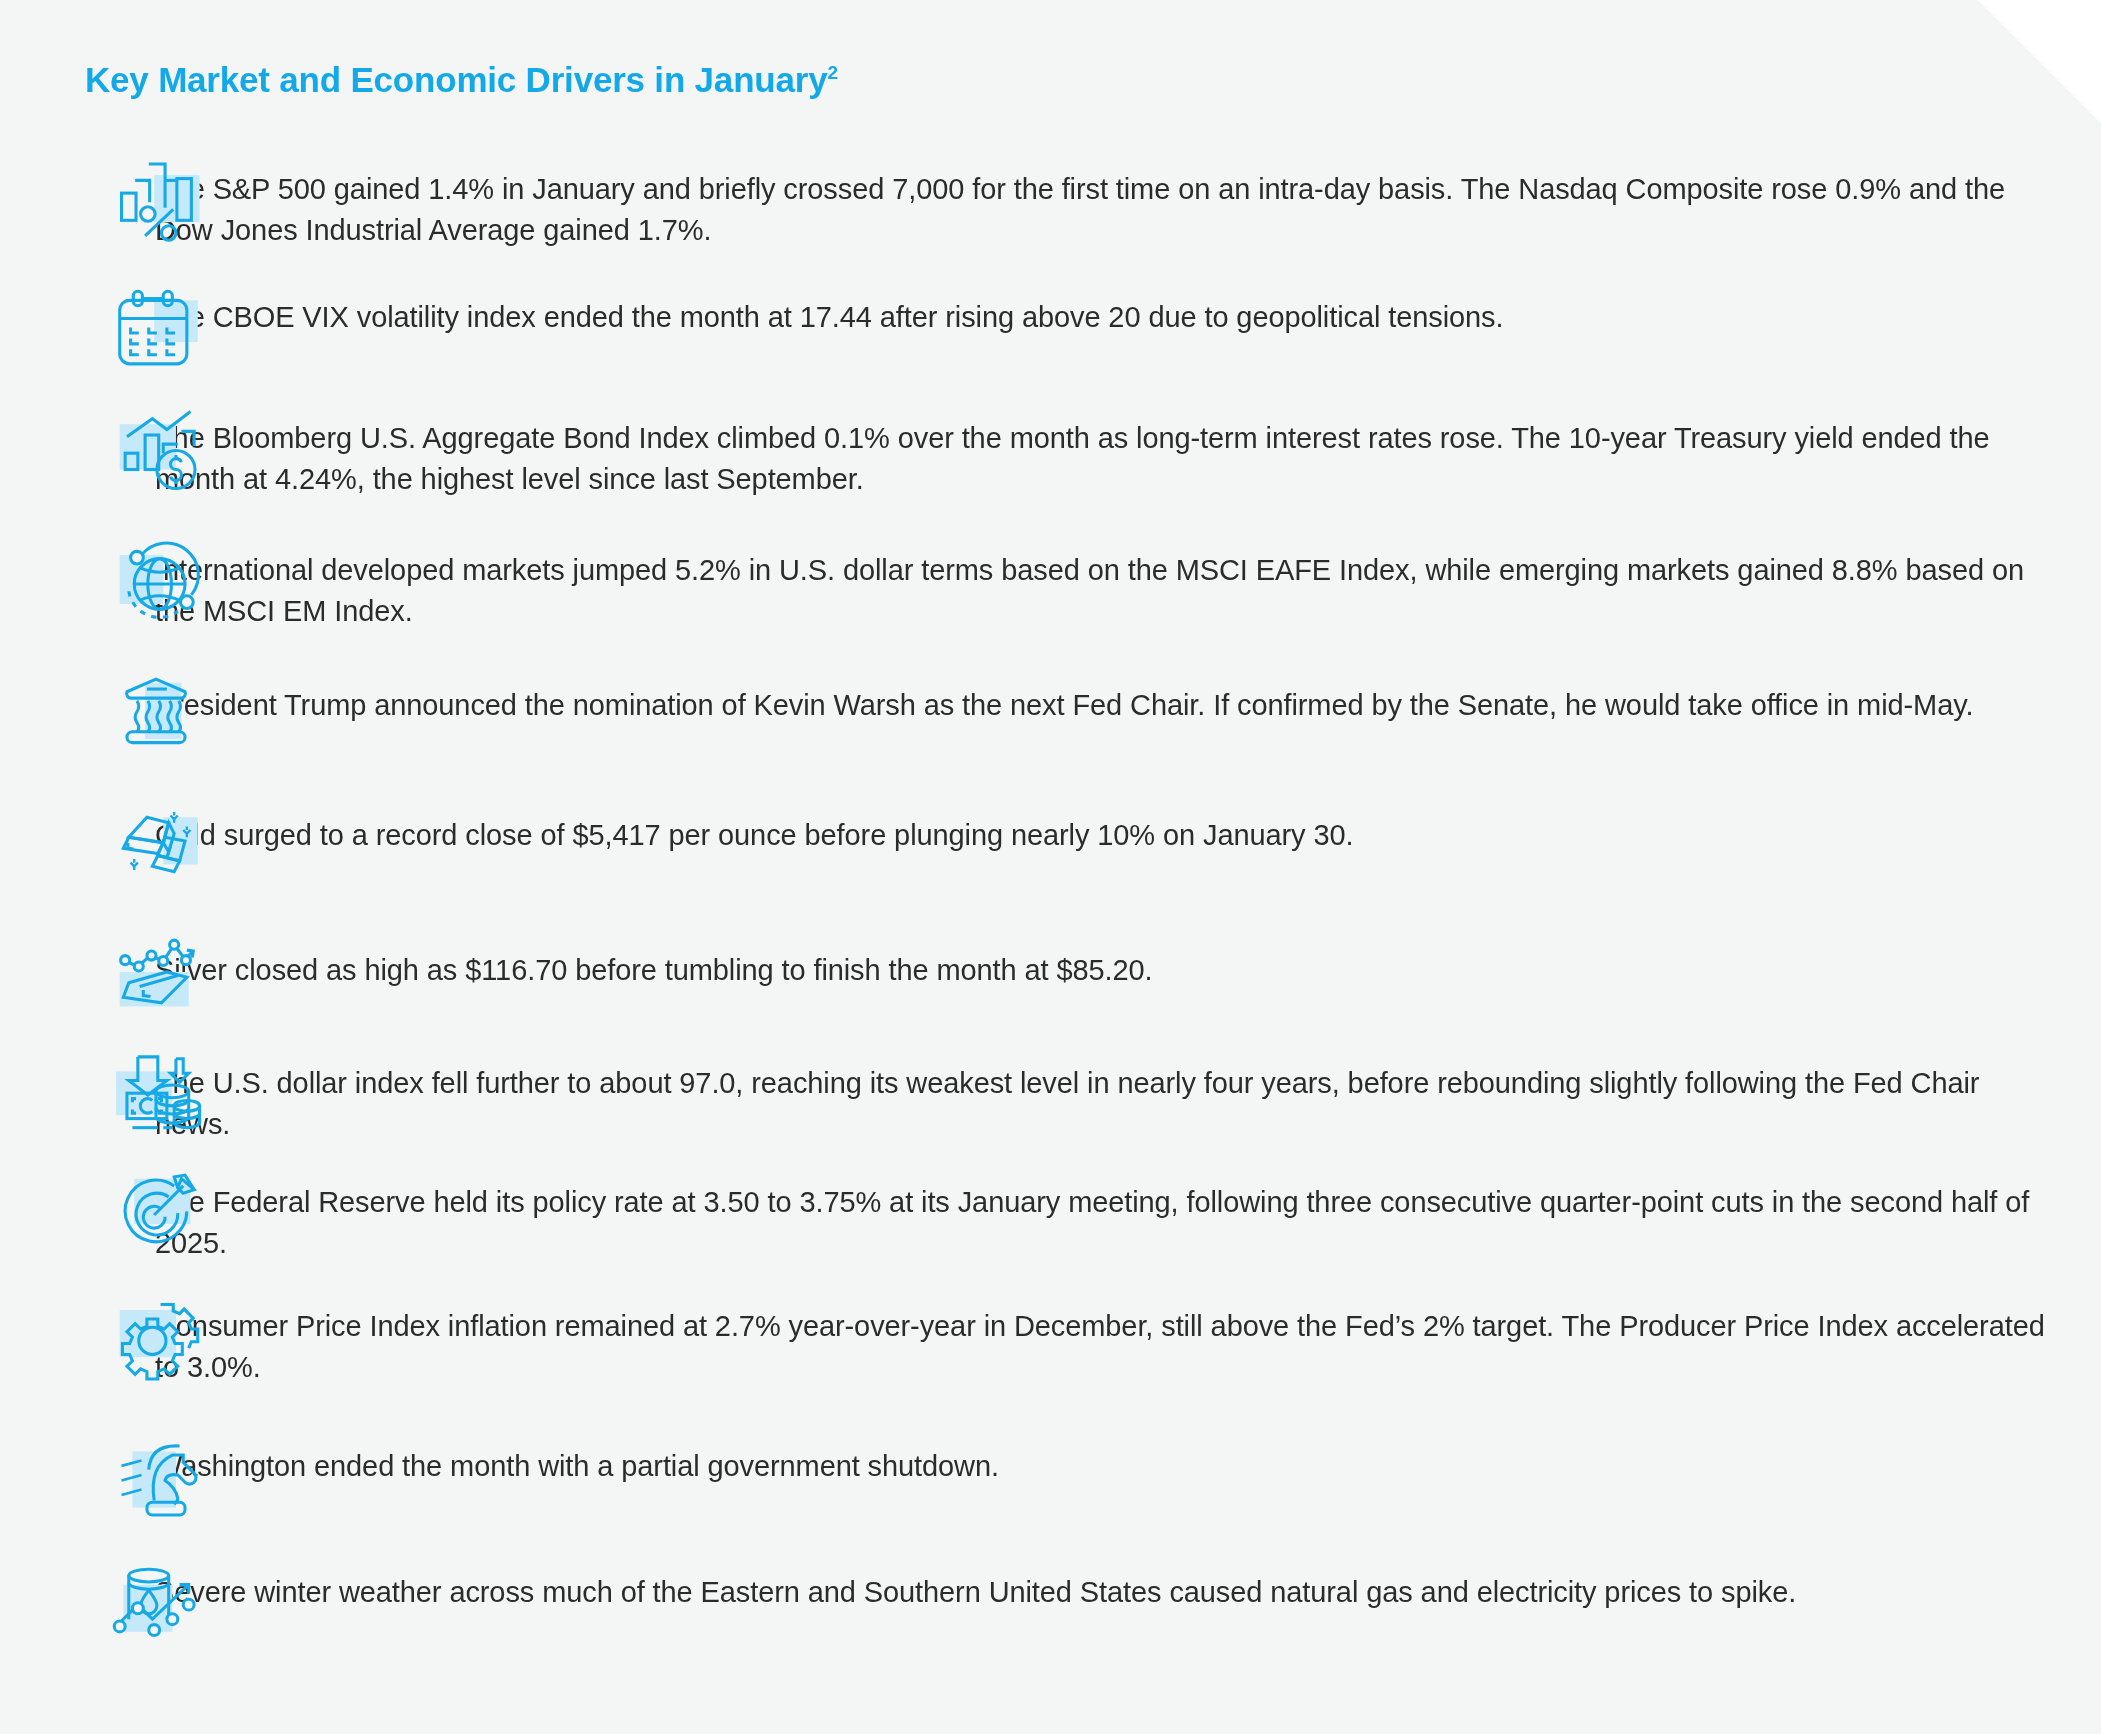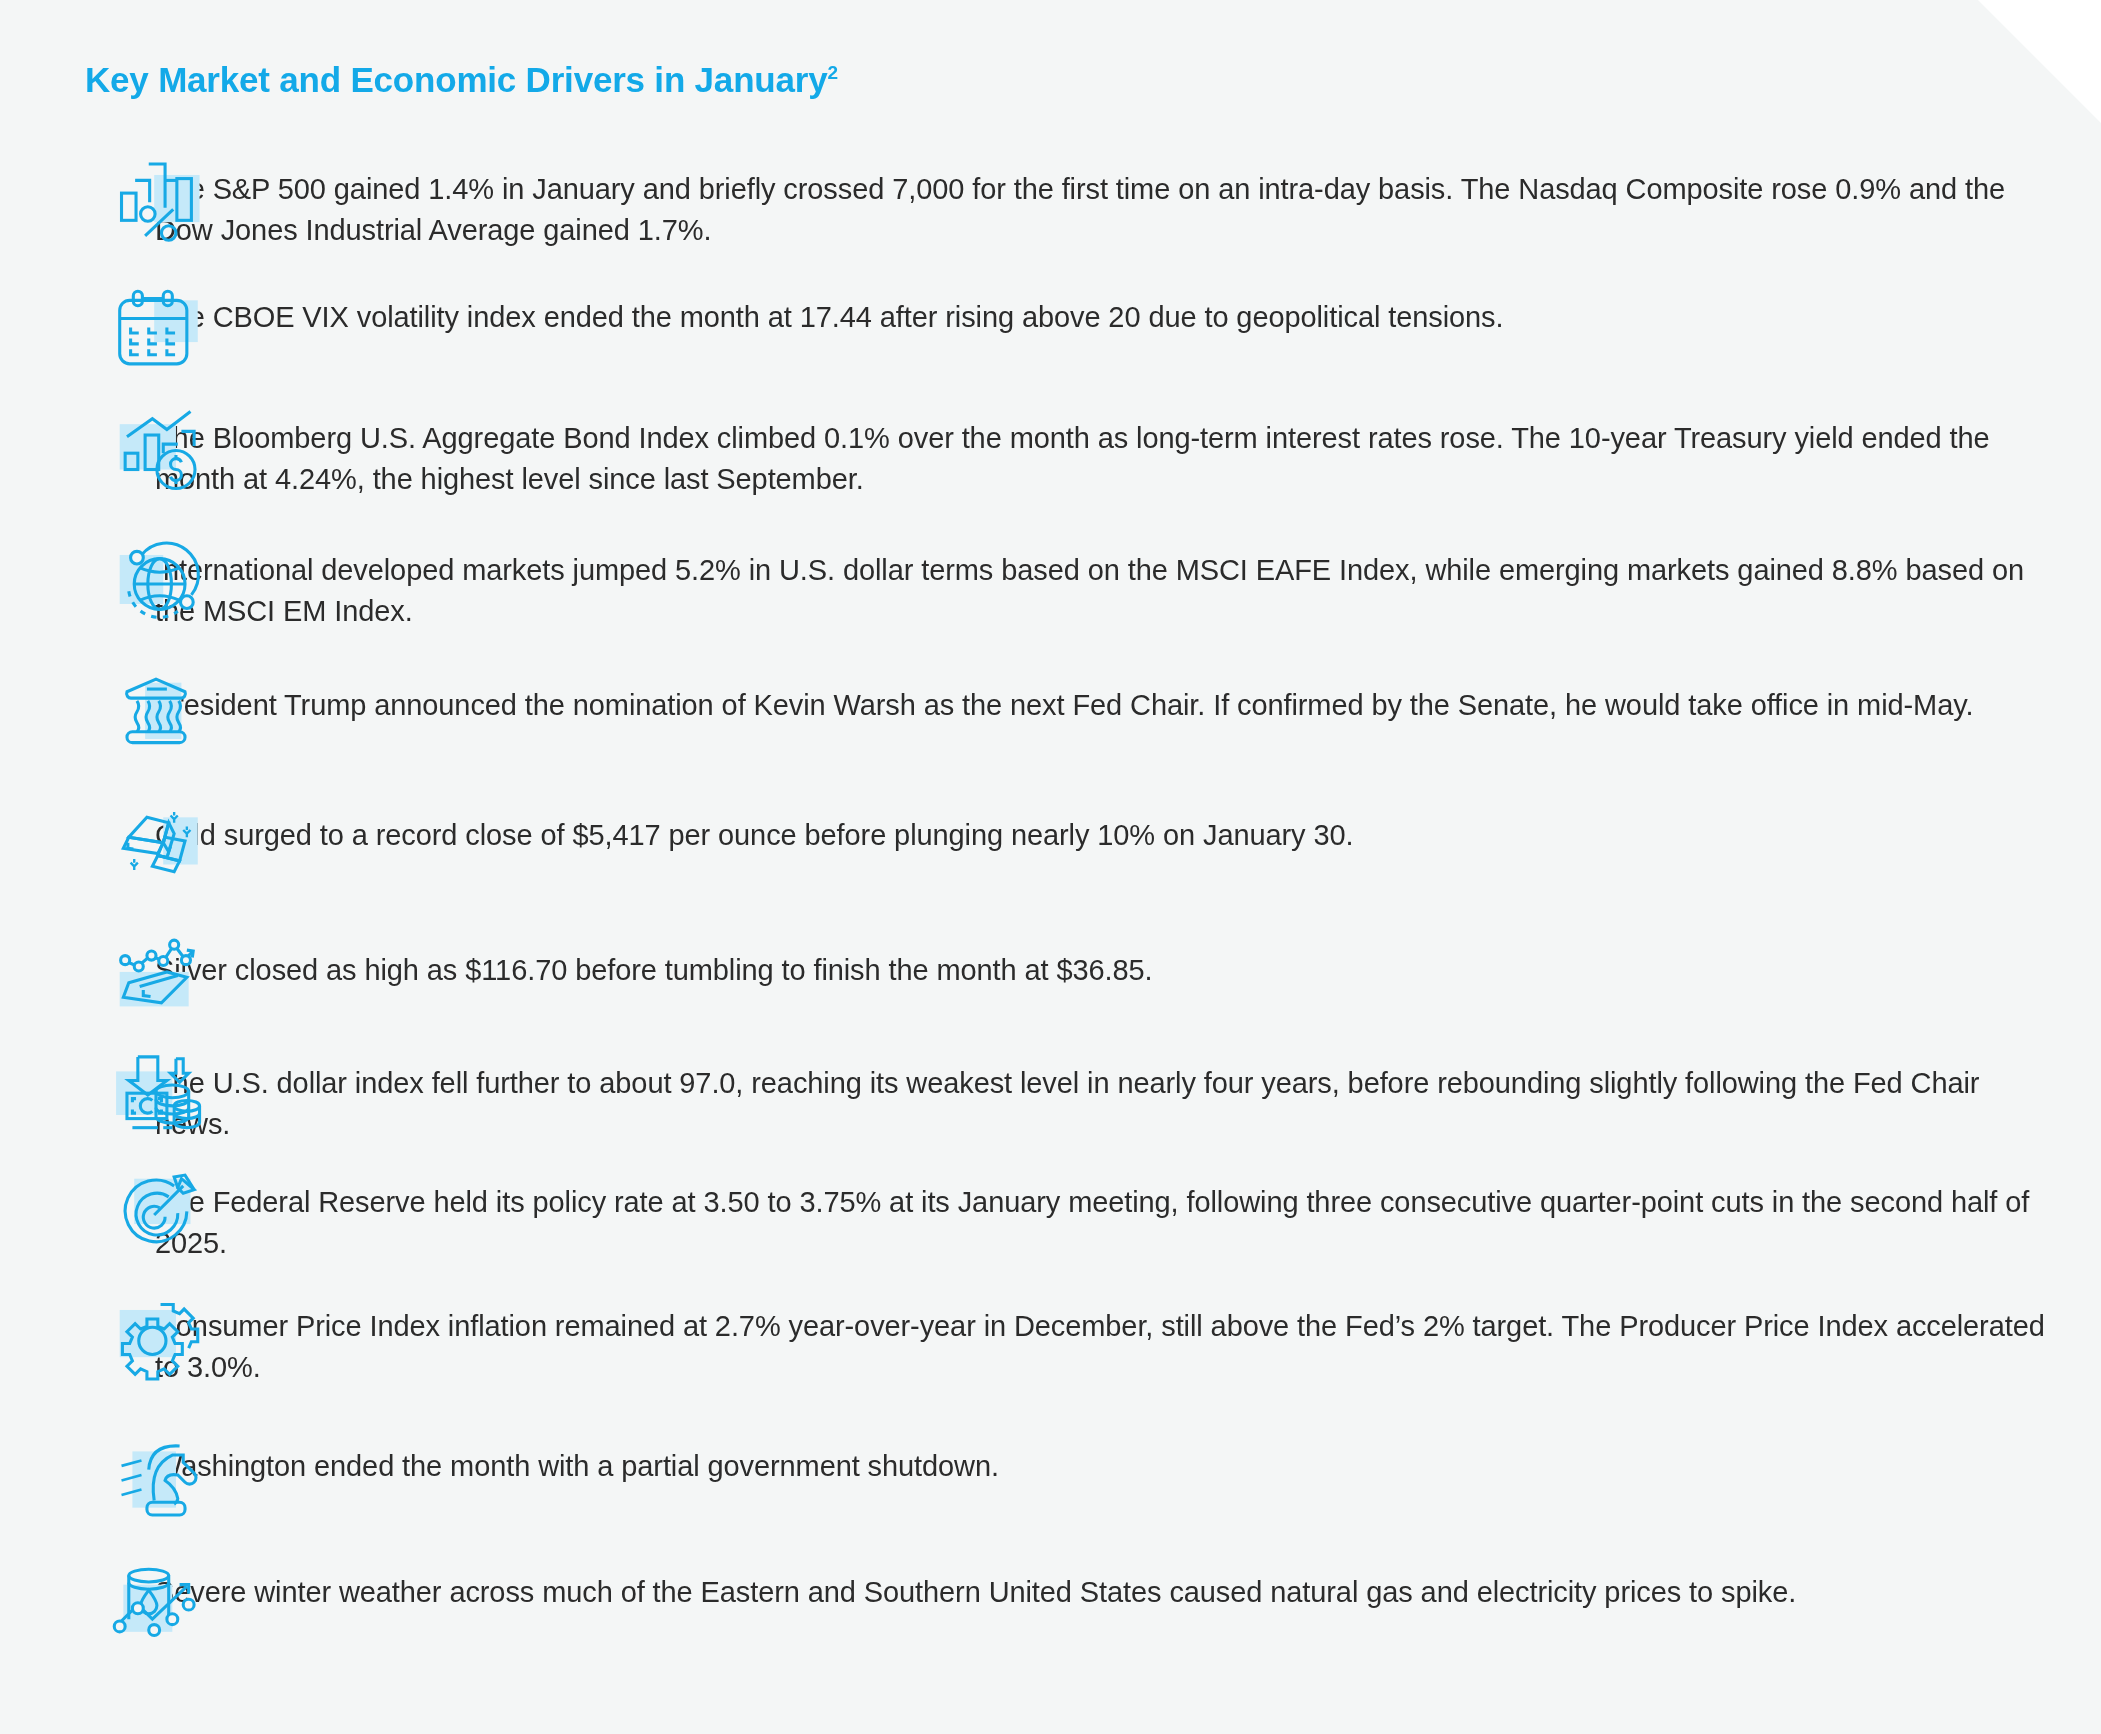--- a/index.html
+++ b/index.html
@@ -305,21 +305,21 @@
               <circle cx="74" cy="14" r="5" fill="#f4f6f6"></circle>
               <circle cx="87" cy="31" r="5" fill="#f4f6f6"></circle>
               <path d="M24 56 L66 44 L88 50 L60 78 L18 72 z"></path>
               <path d="M36 60 L78 48"></path>
               <path d="M40 64 l0 6 l8 1"></path>
             </g>
           </svg>
         </div>
       </div>
       <div class="text-cell">
-        <p>Silver closed as high as $116.70 before tumbling to finish the month at $36.85.</p>
+        <p>Silver closed as high as $116.70 before tumbling to finish the month at $85.20.</p>
       </div>
     </div>
 
     <div class="row r7">
       <div class="icon-cell">
         <div class="icon-box">
           <svg viewBox="0 0 108 108">
             <rect x="10" y="28" width="62" height="48" fill="#c5e9f9"></rect>
             <g fill="none" stroke="#17a9e5" stroke-width="3.4">
               <polyline points="34,12 34,38 24,38 45,54 66,38 56,38 56,12 34,12"></polyline>

